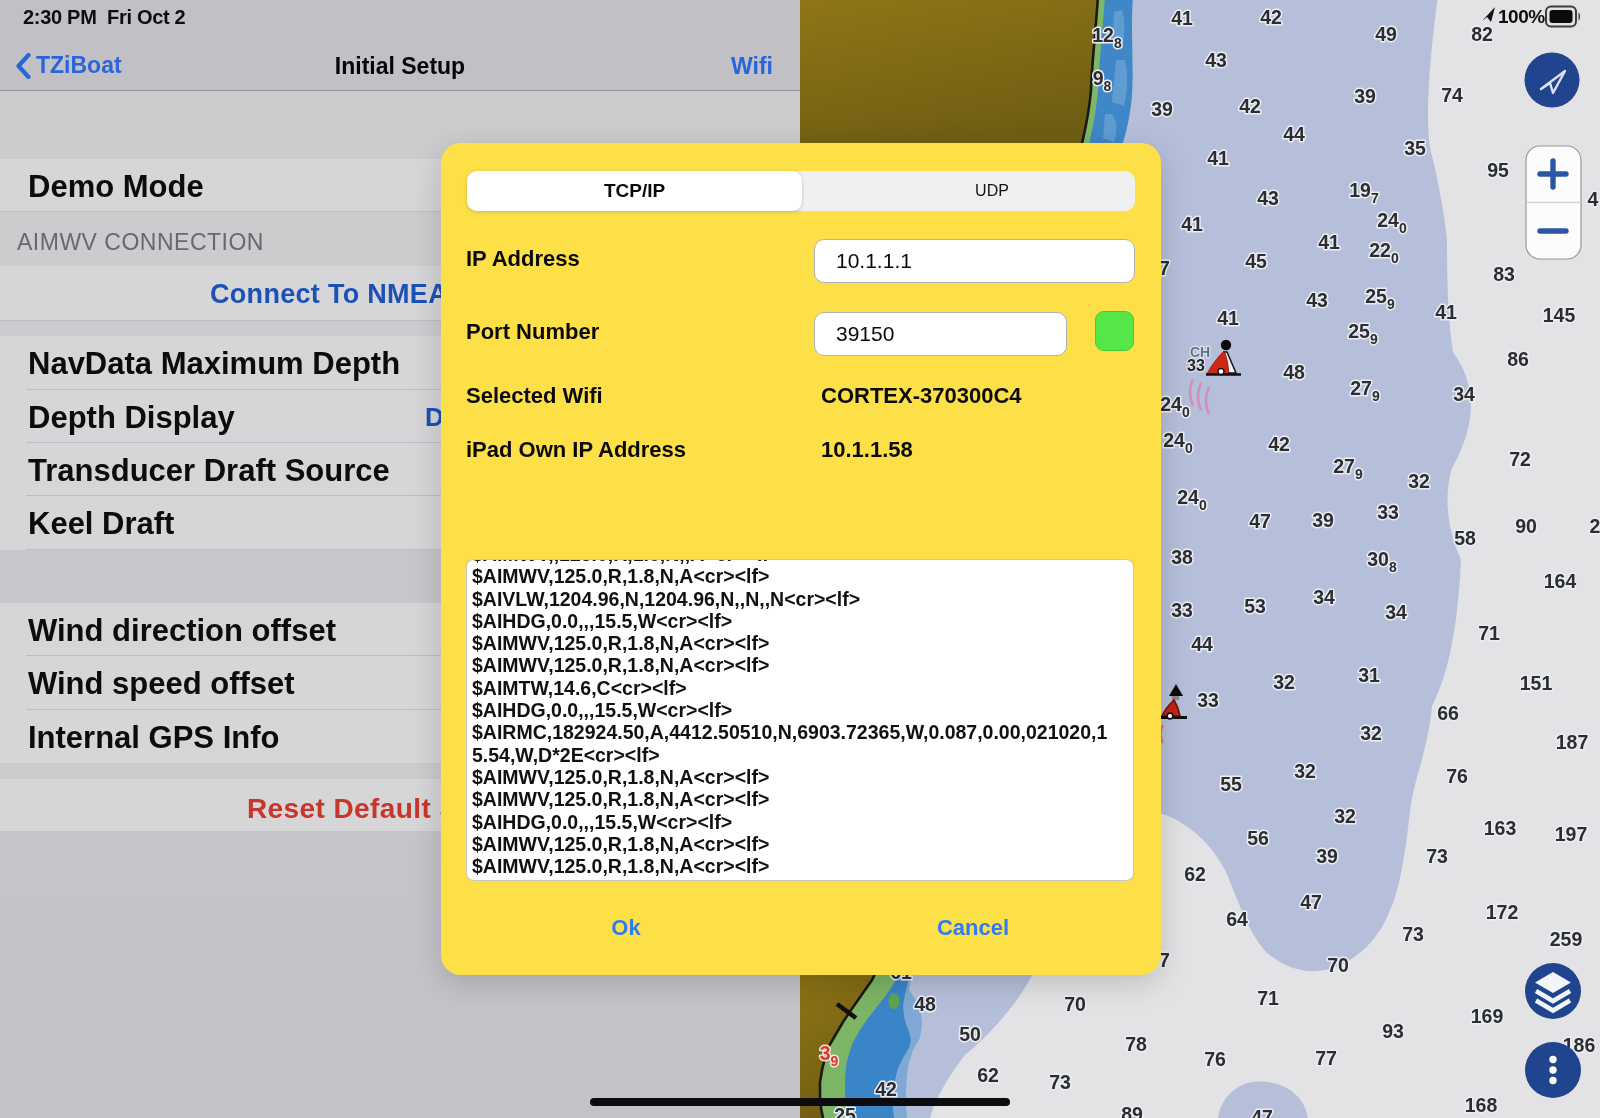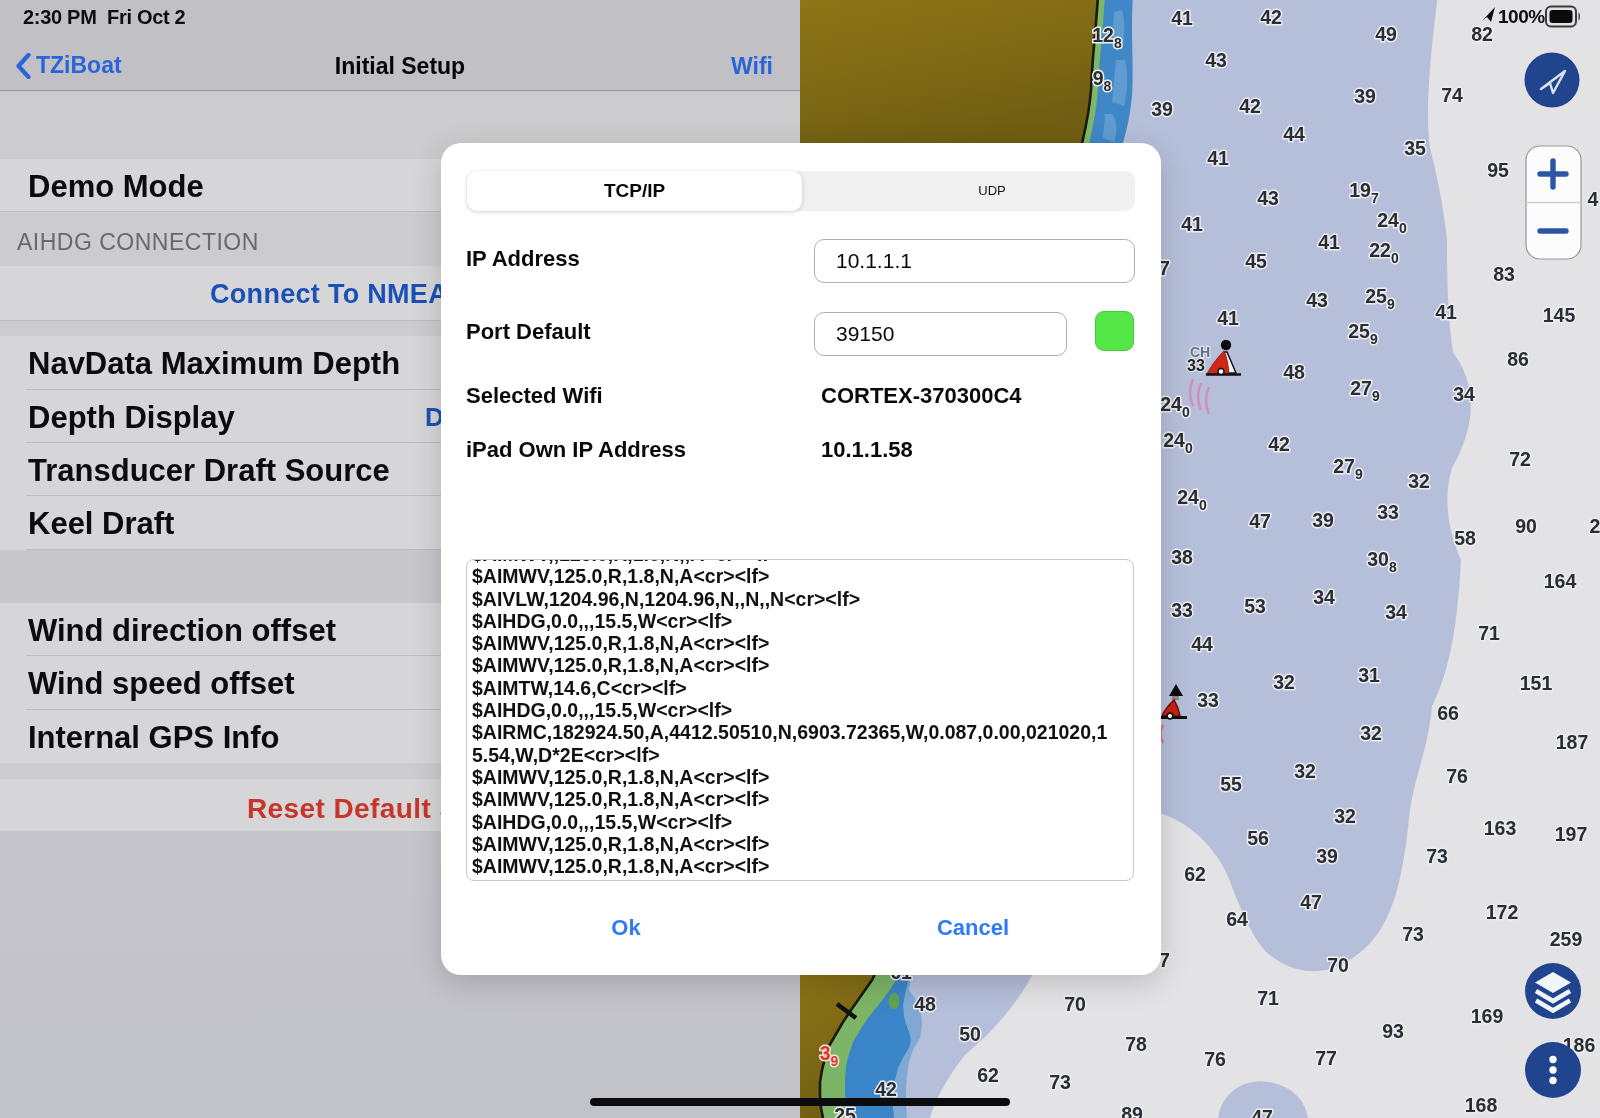--- a/index.html
+++ b/index.html
@@ -32,21 +32,21 @@
     <div id="backbtn" style="left:36px;">TZiBoat</div>
     <div id="navtitle">Initial Setup</div>
     <div id="donebtn">Wifi</div>
   </div>
   <div class="gap" style="top:92px; height:68px;"></div>
   <div class="row" style="top:159px; height:53px;">
         <div class="rowlbl">Demo Mode</div>
         <div class="sep"></div>
       </div>
   <div class="gap" style="top:212px; height:54px;">
-     <div style="position:absolute; left:17px; top:17px; font-size:23px; color:#68686d; letter-spacing:0.5px;">AIHDG CONNECTION</div>
+     <div style="position:absolute; left:17px; top:17px; font-size:23px; color:#68686d; letter-spacing:0.5px;">AIMWV CONNECTION</div>
   </div>
   <div class="row" style="top:266px; height:55px;">
      <div style="position:absolute; left:210px; top:50%; transform:translateY(-50%); font-size:27px; font-weight:bold; color:#1b50b5; letter-spacing:0.3px;">Connect To NMEA Device</div>
      <div class="sep"></div>
   </div>
   <div class="gap" style="top:321px; height:15px;"></div>
   <div class="row" style="top:336px; height:54px;">
         <div class="rowlbl">NavData Maximum Depth</div>
         <div class="sep sepin"></div>
       </div>
@@ -278,32 +278,32 @@
  </g>
 
  <g>
    <circle cx="1553" cy="1070" r="28" fill="#20458e"></circle>
    <circle cx="1553" cy="1059.5" r="3.7" fill="#fff"></circle>
    <circle cx="1553" cy="1070" r="3.7" fill="#fff"></circle>
    <circle cx="1553" cy="1080.5" r="3.7" fill="#fff"></circle>
  </g>
 </svg>
 
-<div id="modal" style="position:absolute; left:441px; top:143px; width:720px; height:832px; background:#ffffff; border-radius:20px; box-shadow:0 8px 30px rgba(0,0,0,0.17);">
+<div id="modal" style="position:absolute; left:441px; top:143px; width:720px; height:832px; background:#fde047; border-radius:20px; box-shadow:0 8px 30px rgba(0,0,0,0.17);">
 
   <div style="position:absolute; left:26px; top:28px; width:668px; height:40px; background:#f0f0f1; border-radius:10px;">
     <div style="position:absolute; left:0; top:0; width:335px; height:40px; background:#ffffff; border-radius:10px; box-shadow:0 1px 4px rgba(0,0,0,0.18);"></div>
     <div style="position:absolute; left:0; top:0; width:335px; height:40px; line-height:40px; text-align:center; font-size:19px; font-weight:bold; color:#09090b;">TCP/IP</div>
-    <div style="position:absolute; left:335px; top:0; width:380px; height:40px; line-height:40px; text-align:center; font-size:13px; color:#151517;">UDP</div>
+    <div style="position:absolute; left:335px; top:0; width:380px; height:40px; line-height:40px; text-align:center; font-size:16px; color:#151517;">UDP</div>
   </div>
   <div style="position:absolute; left:25px; top:103px; font-size:22px; font-weight:bold; color:#0a0a0c;">IP Address</div>
   <div style="position:absolute; left:373px; top:96px; width:321px; height:44px; border:1.5px solid #b0b0b5; border-radius:10px; background:#fff;">
     <div style="position:absolute; left:21px; top:9px; font-size:21px; color:#0a0a0c;">10.1.1.1</div>
   </div>
-  <div style="position:absolute; left:25px; top:176px; font-size:22px; font-weight:bold; color:#0a0a0c;">Port Default</div>
+  <div style="position:absolute; left:25px; top:176px; font-size:22px; font-weight:bold; color:#0a0a0c;">Port Number</div>
   <div style="position:absolute; left:373px; top:169px; width:253px; height:44px; border:1.5px solid #b0b0b5; border-radius:10px; background:#fff;">
     <div style="position:absolute; left:21px; top:9px; font-size:21px; color:#0a0a0c;">39150</div>
   </div>
   <div style="position:absolute; left:654px; top:168px; width:39px; height:40px; background:#55e747; border:1.5px solid #42cb36; border-radius:9px;"></div>
   <div style="position:absolute; left:25px; top:240px; font-size:22px; font-weight:bold; color:#0a0a0c;">Selected Wifi</div>
   <div style="position:absolute; left:380px; top:240px; font-size:22px; font-weight:bold; color:#0a0a0c;">CORTEX-370300C4</div>
   <div style="position:absolute; left:25px; top:294px; font-size:22px; font-weight:bold; color:#0a0a0c;">iPad Own IP Address</div>
   <div style="position:absolute; left:380px; top:294px; font-size:22px; font-weight:bold; color:#0a0a0c;">10.1.1.58</div>
   <div style="position:absolute; left:25px; top:416px; width:668px; height:322px; border:1.5px solid #c6c6c9; border-radius:8px; background:#fff; overflow:hidden;">
     <div style="position:absolute; left:5px; top:-17px; font-size:19.5px; font-weight:bold; color:#111; line-height:22.3px; white-space:pre;">$AIMWV,,125.0,R,1.8,N,,A&lt;cr&gt;&lt;lf&gt;

